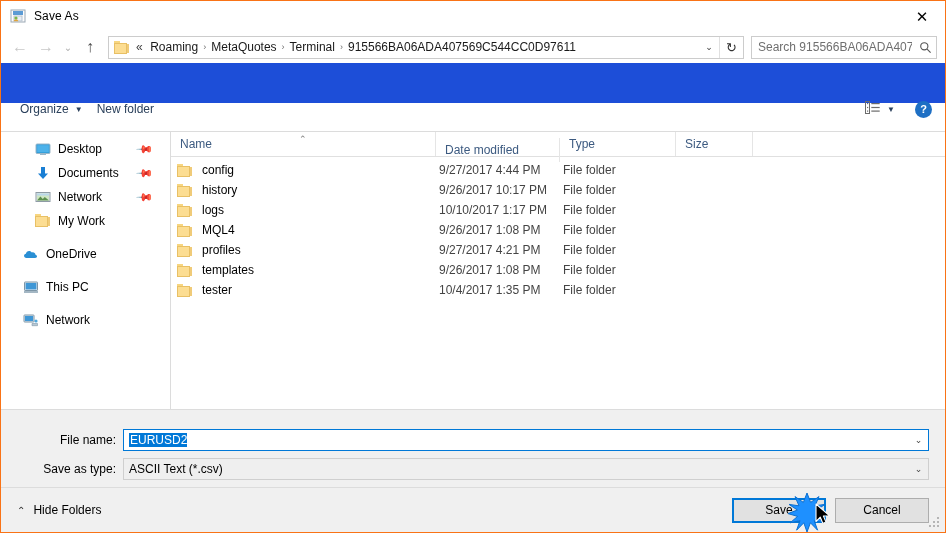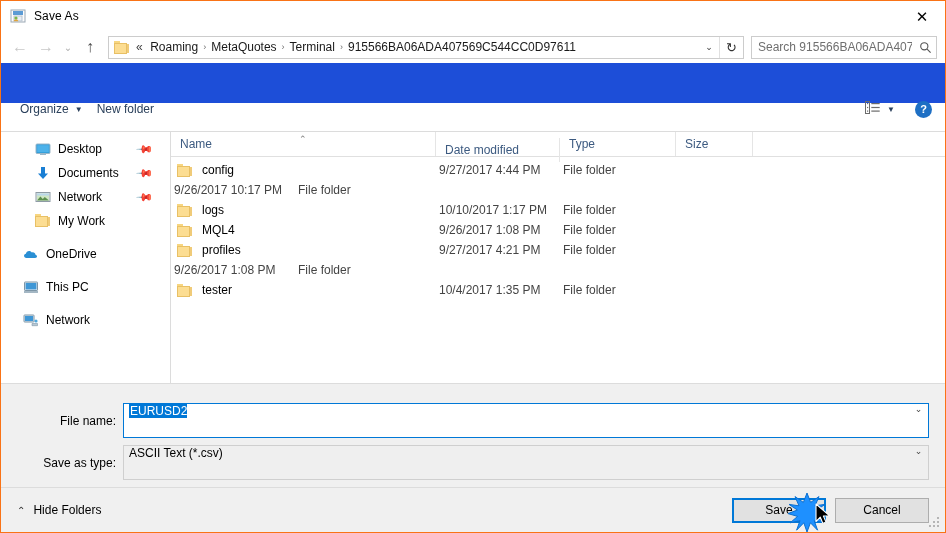--- a/index.html
+++ b/index.html
@@ -349,25 +349,25 @@
     width: 122px;
     text-align: right;
     padding-right: 7px;
     font-size: 12px;
     color: #000;
     flex: 0 0 auto;
     box-sizing: border-box;
   }
   .fcombo {
     flex: 1 1 auto;
-    height: 35px;
+    height: 22px;
     background: #fff;
     border: 1px solid #0078d7;
     display: flex;
-    align-items: flex-start;
+    align-items: center;
     box-sizing: border-box;
     min-width: 0;
   }
   .fcombo.gray {
     background: #efefef;
     border: 1px solid #cfcfcf;
   }
   .fval {
     flex: 1 1 auto;
     font-size: 12px;
@@ -662,20 +662,30 @@
                 </span>
               </span>
             <span>config</span>
           </div>
           <div class="cell-date">9/27/2017 4:44 PM</div>
           <div class="cell-type">File folder</div>
           <div class="cell-size"></div>
         </div>
 
         <div class="row">
+          <div class="cell-name">
+            <span class="folder-ico">
+                <span class="fldr">
+                  <span class="tab"></span>
+                  <span class="body"></span>
+                  <span class="spine"></span>
+                </span>
+              </span>
+            <span>history</span>
+          </div>
           <div class="cell-date">9/26/2017 10:17 PM</div>
           <div class="cell-type">File folder</div>
           <div class="cell-size"></div>
         </div>
 
         <div class="row">
           <div class="cell-name">
             <span class="folder-ico">
                 <span class="fldr">
                   <span class="tab"></span>
@@ -716,20 +726,30 @@
                 </span>
               </span>
             <span>profiles</span>
           </div>
           <div class="cell-date">9/27/2017 4:21 PM</div>
           <div class="cell-type">File folder</div>
           <div class="cell-size"></div>
         </div>
 
         <div class="row">
+          <div class="cell-name">
+            <span class="folder-ico">
+                <span class="fldr">
+                  <span class="tab"></span>
+                  <span class="body"></span>
+                  <span class="spine"></span>
+                </span>
+              </span>
+            <span>templates</span>
+          </div>
           <div class="cell-date">9/26/2017 1:08 PM</div>
           <div class="cell-type">File folder</div>
           <div class="cell-size"></div>
         </div>
 
         <div class="row">
           <div class="cell-name">
             <span class="folder-ico">
                 <span class="fldr">
                   <span class="tab"></span>

